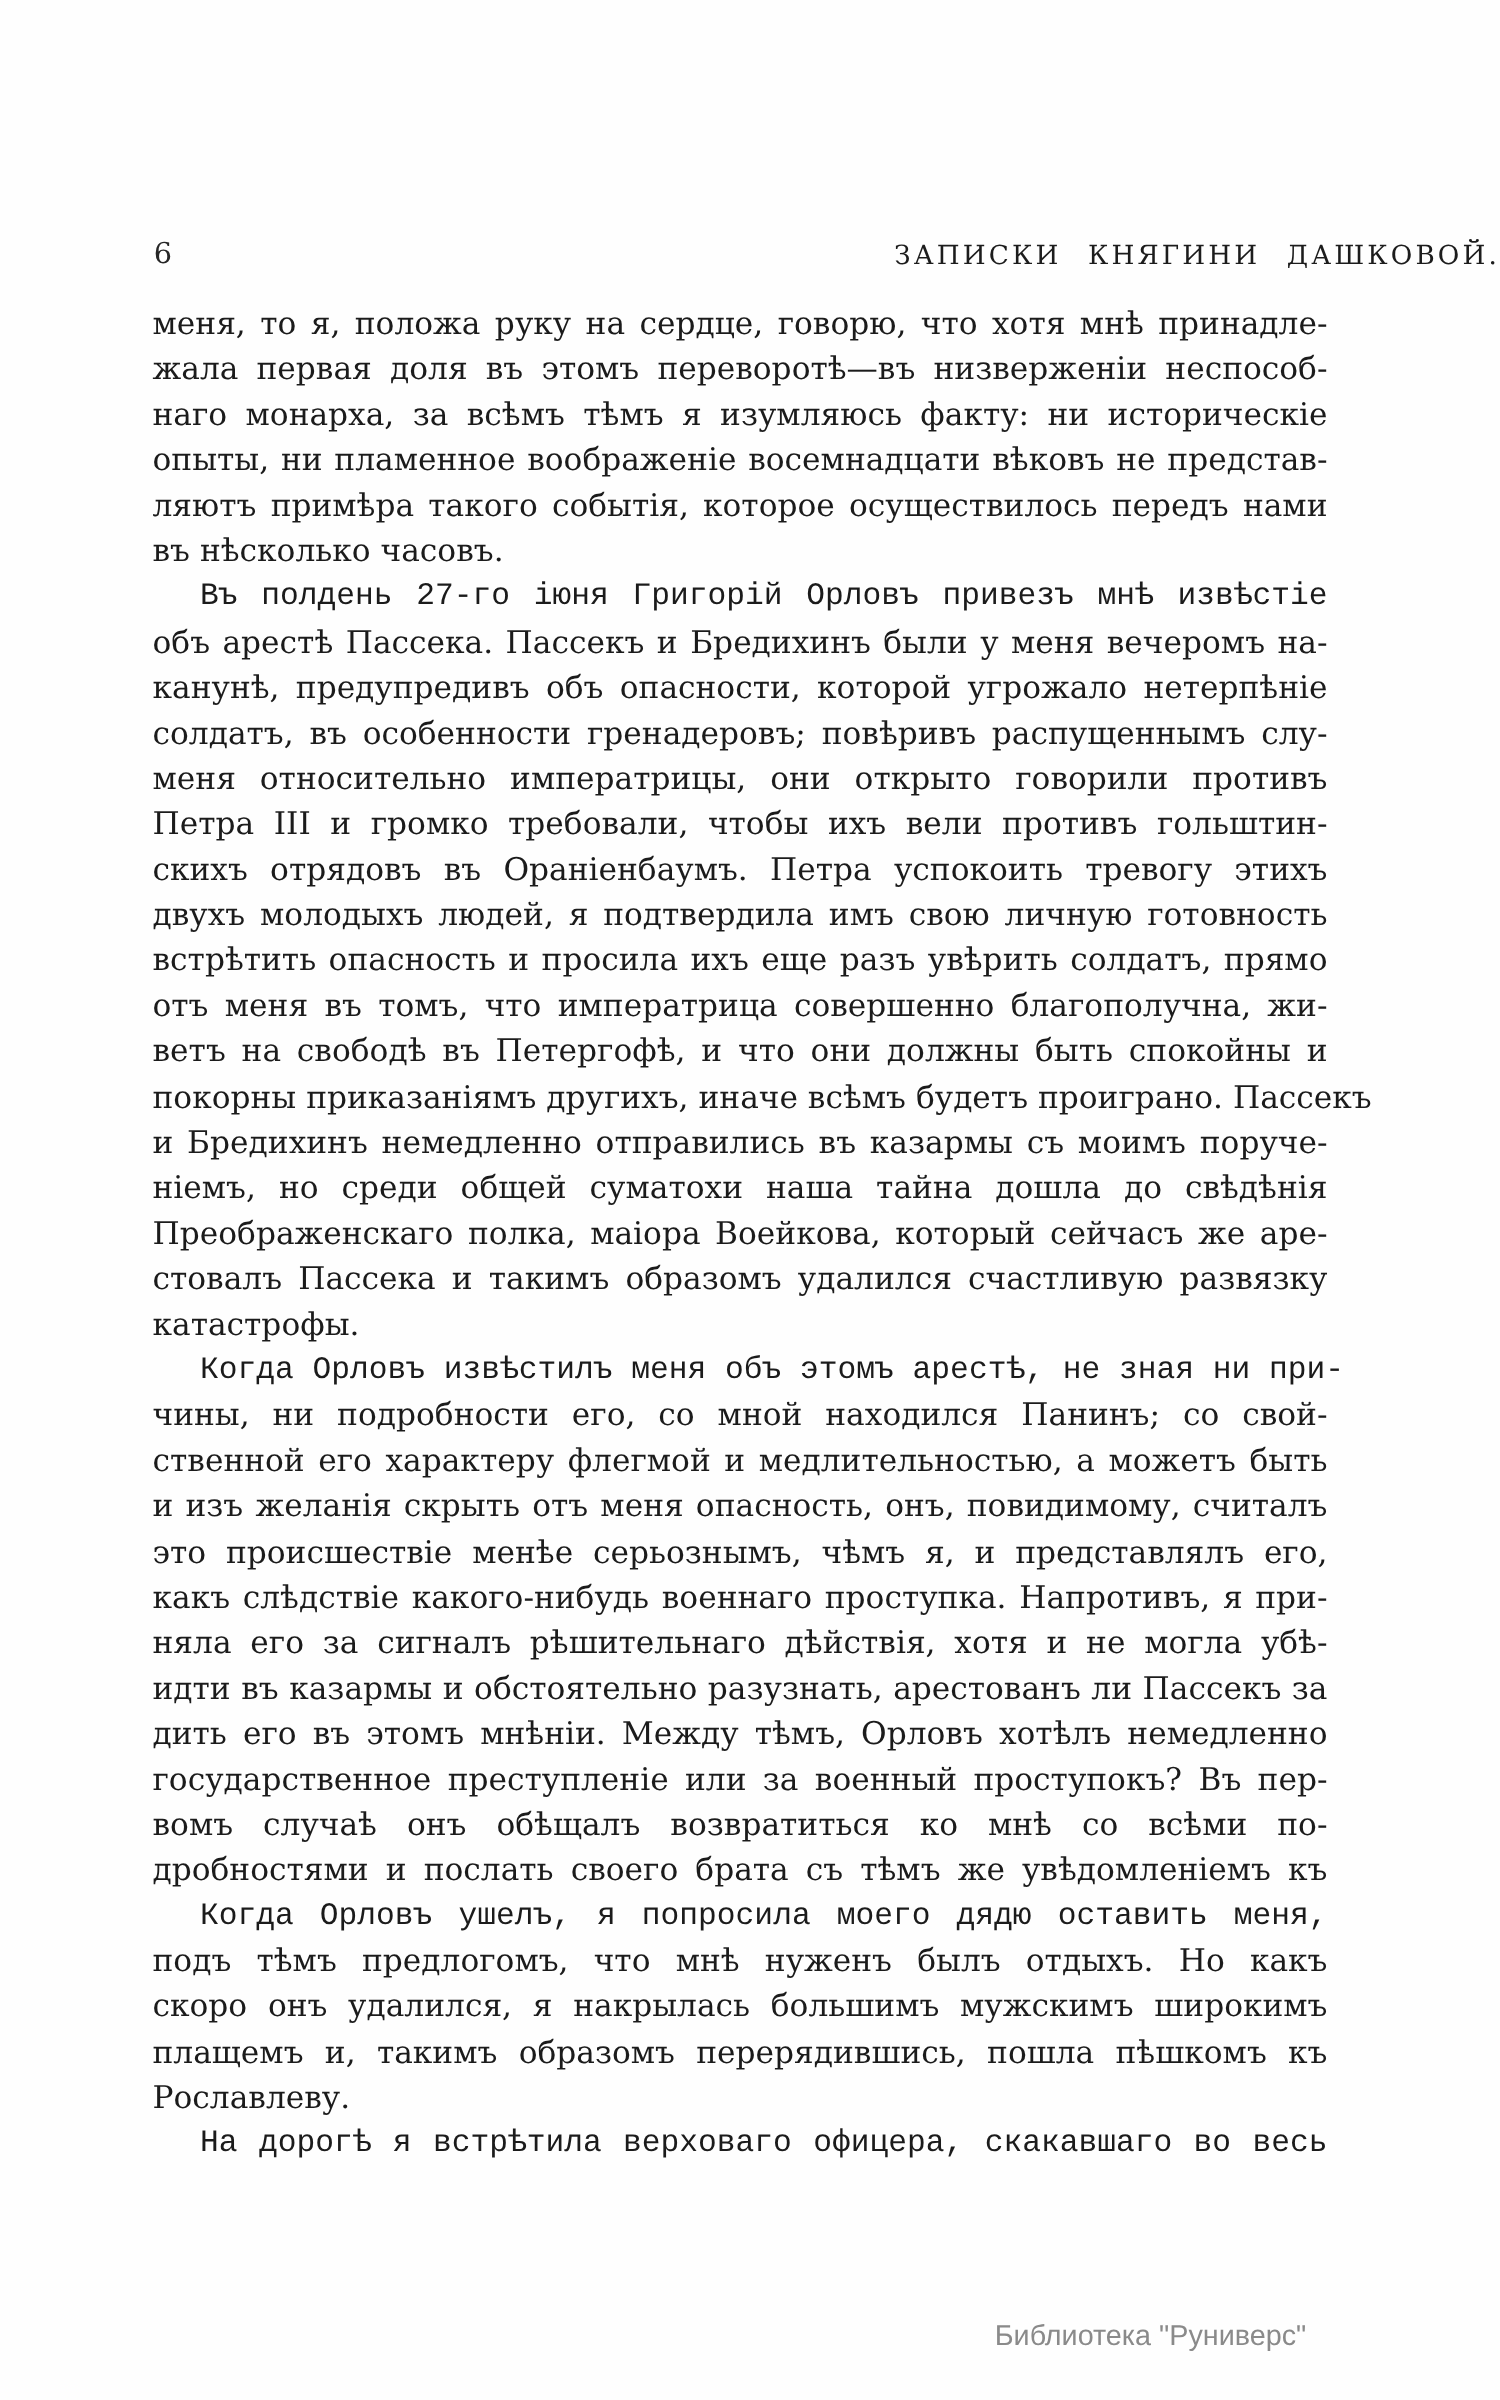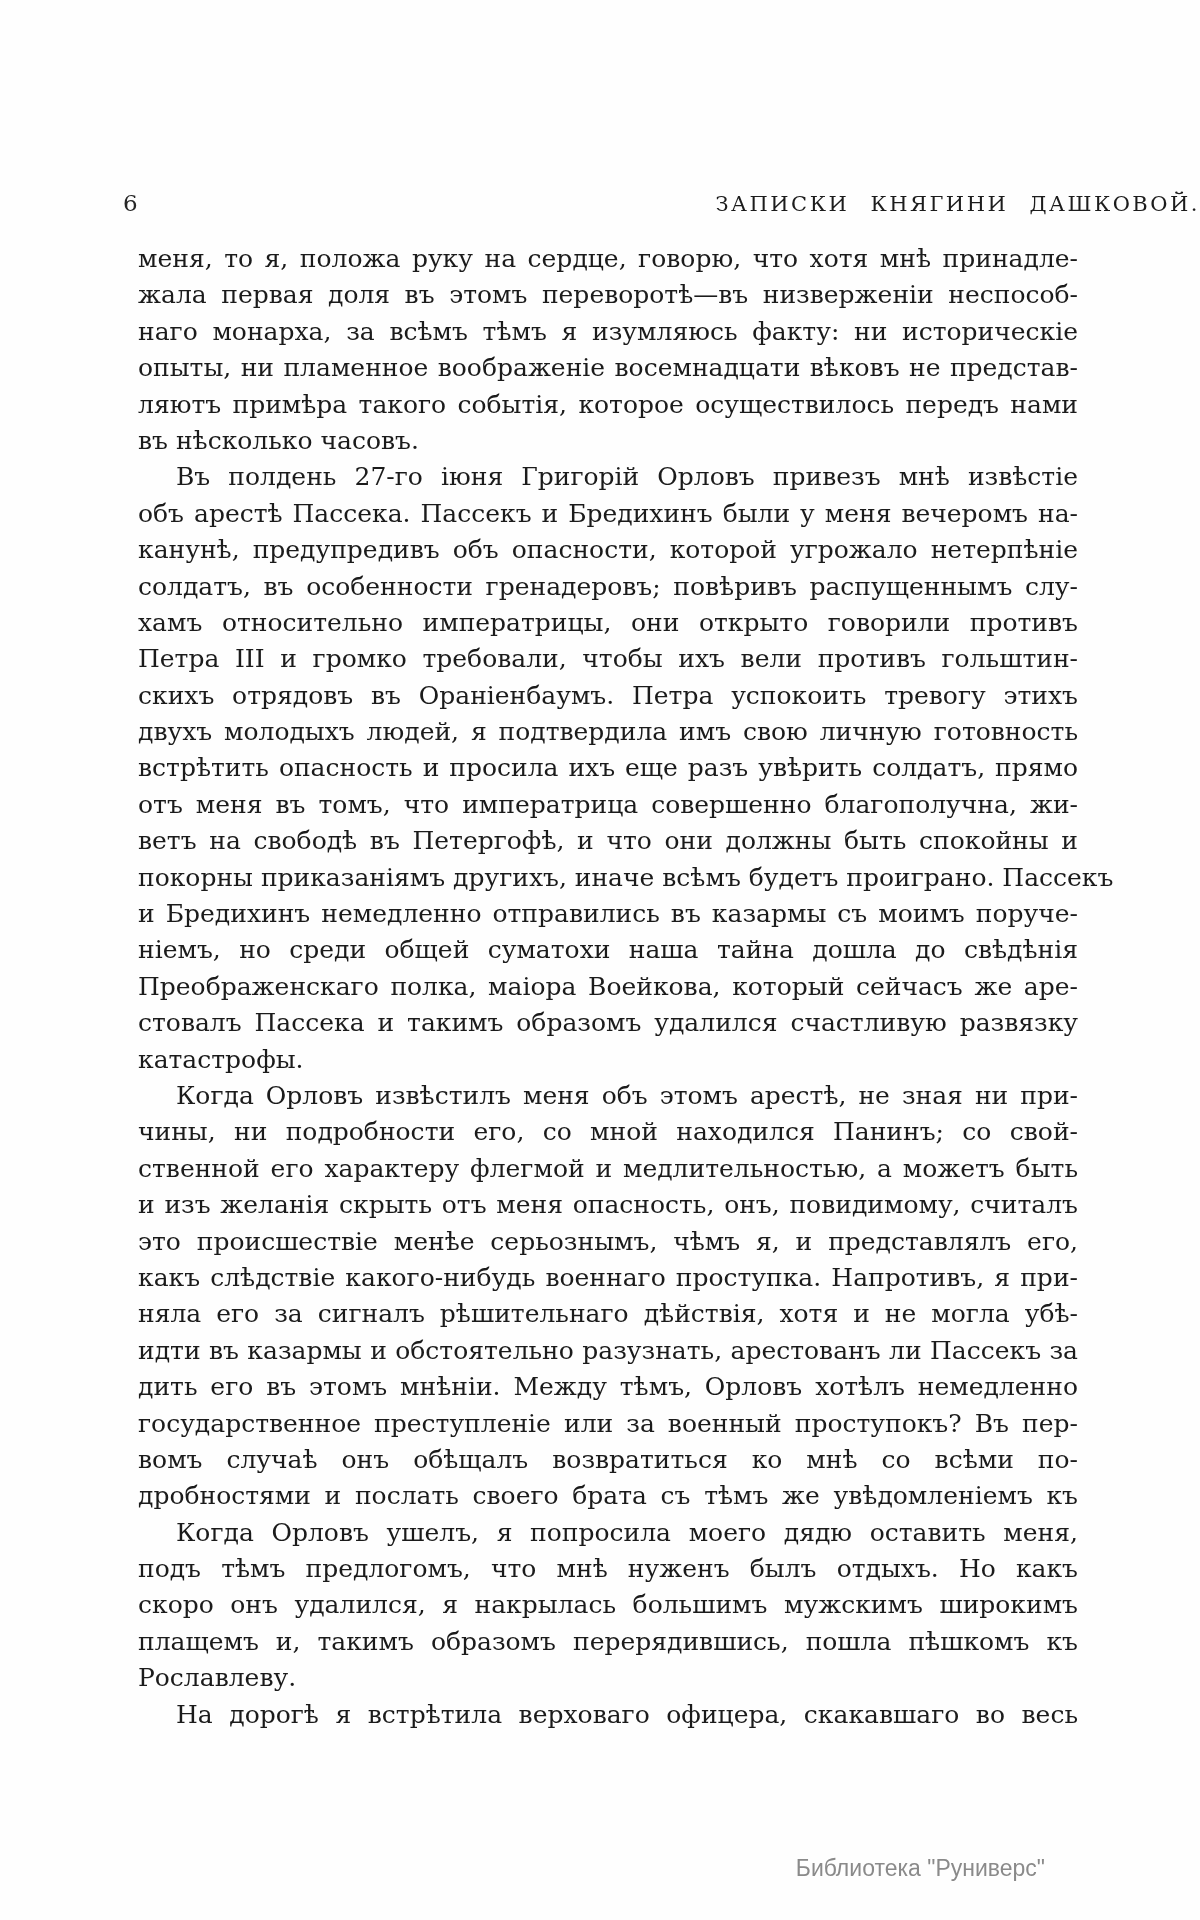--- a/index.html
+++ b/index.html
@@ -37,35 +37,36 @@
     text-align: right;
     top: 2px;
     font-size: 21px;
     letter-spacing: 2.5px;
     word-spacing: 12px;
     color: #1c1c1c;
   }
   .body-text {
     position: absolute;
     top: 241px;
-    left: 138px;
+    left: 122px;
     width: 940px;
     font-size: 25px;
     line-height: 36.4px;
     color: #1b1b1b;
   }
   .line {
     width: 100%;
     height: 36.4px;
     white-space: nowrap;
     text-align: justify;
     text-align-last: justify;
   }
   .line.indent {
     text-indent: 38px;
+    font-family: Liberation Mono, monospace;
   }
   .line.para-end {
     text-align: center;
     text-align-last: left;
   }
   .watermark {
     position: absolute;
     top: 1855px;
     right: 155px;
     font-family: "Liberation Sans", "DejaVu Sans", sans-serif;
@@ -85,21 +86,21 @@
       <div class="line">меня, то я, положа руку на сердце, говорю, что хотя мнѣ принадле-</div>
       <div class="line">жала первая доля въ этомъ переворотѣ—въ низверженіи неспособ-</div>
       <div class="line">наго монарха, за всѣмъ тѣмъ я изумляюсь факту: ни историческіе</div>
       <div class="line">опыты, ни пламенное воображеніе восемнадцати вѣковъ не представ-</div>
       <div class="line">ляютъ примѣра такого событія, которое осуществилось передъ нами</div>
       <div class="line para-end">въ нѣсколько часовъ.</div>
       <div class="line indent">Въ полдень 27-го іюня Григорій Орловъ привезъ мнѣ извѣстіе</div>
       <div class="line">объ арестѣ Пассека. Пассекъ и Бредихинъ были у меня вечеромъ на-</div>
       <div class="line">канунѣ, предупредивъ объ опасности, которой угрожало нетерпѣніе</div>
       <div class="line">солдатъ, въ особенности гренадеровъ; повѣривъ распущеннымъ слу-</div>
-      <div class="line">хамъ относительно императрицы, они открыто говорили противъ</div>
+      <div class="line">меня относительно императрицы, они открыто говорили противъ</div>
       <div class="line">Петра III и громко требовали, чтобы ихъ вели противъ гольштин-</div>
       <div class="line">скихъ отрядовъ въ Ораніенбаумъ. Петра успокоить тревогу этихъ</div>
       <div class="line">двухъ молодыхъ людей, я подтвердила имъ свою личную готовность</div>
       <div class="line">встрѣтить опасность и просила ихъ еще разъ увѣрить солдатъ, прямо</div>
       <div class="line">отъ меня въ томъ, что императрица совершенно благополучна, жи-</div>
       <div class="line">ветъ на свободѣ въ Петергофѣ, и что они должны быть спокойны и</div>
       <div class="line">покорны приказаніямъ другихъ, иначе всѣмъ будетъ проиграно. Пассекъ</div>
       <div class="line">и Бредихинъ немедленно отправились въ казармы съ моимъ поруче-</div>
       <div class="line">ніемъ, но среди общей суматохи наша тайна дошла до свѣдѣнія</div>
       <div class="line">Преображенскаго полка, маіора Воейкова, который сейчасъ же аре-</div>

